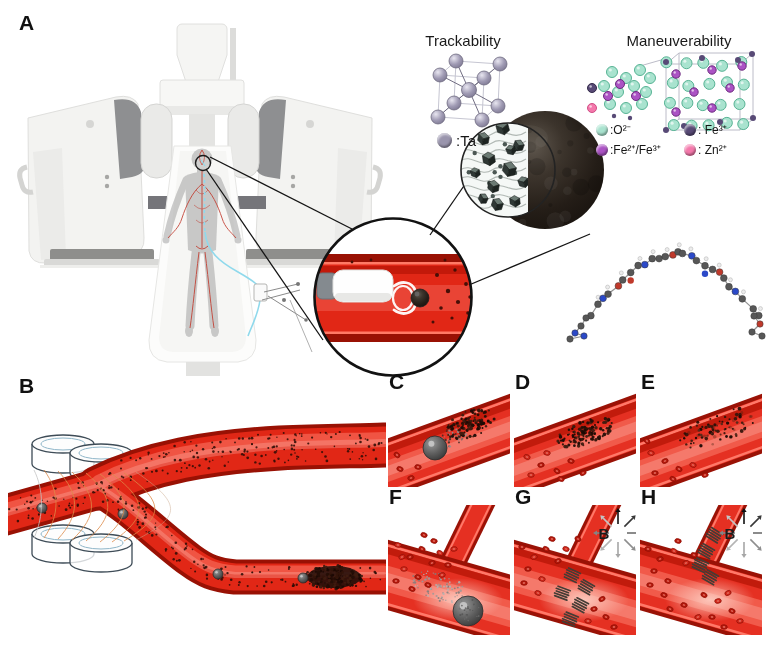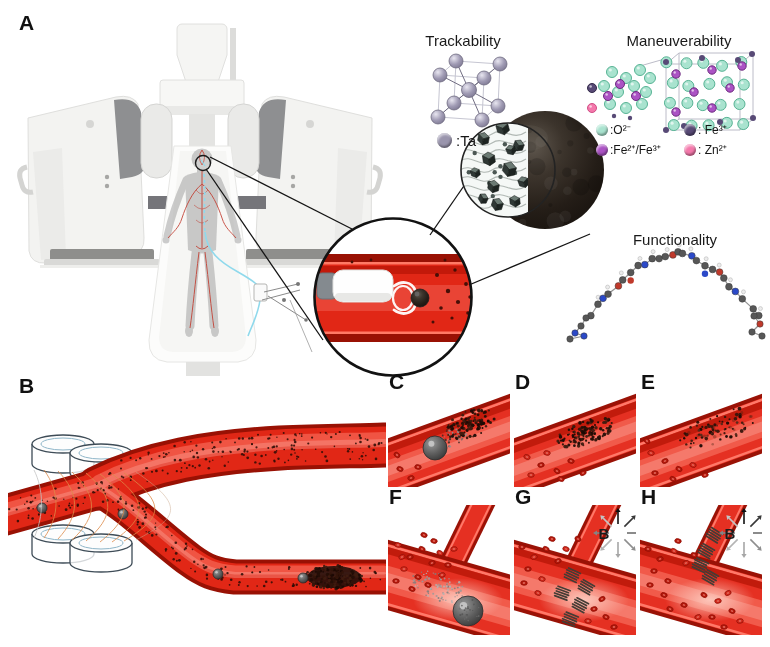--- a/index.html
+++ b/index.html
@@ -2101,21 +2101,20 @@
 <div class="plabel" style="left:19px;top:375px">B</div>
 <div class="plabel" style="left:389px;top:371px">C</div>
 <div class="plabel" style="left:515px;top:371px">D</div>
 <div class="plabel" style="left:641px;top:371px">E</div>
 <div class="plabel" style="left:389px;top:486px">F</div>
 <div class="plabel" style="left:515px;top:486px">G</div>
 <div class="plabel" style="left:641px;top:486px">H</div>
 
 <div class="stitle" style="left:594px;top:33px;width:170px">Maneuverability</div>
 <div class="stitle" style="left:398px;top:33px;width:130px">Trackability</div>
-<div class="stitle" style="left:600px;top:232px;width:150px">Functionality</div>
 
 <div class="legend-row" style="left:437px;top:132px">
   <span class="dot dot-lg" style="background: rgb(154, 149, 173);"></span>
   <span>:Ta</span>
 </div>
 
 <div class="mlegend" style="left:596px;top:121px">
   <span class="mitem">
     <span class="dot dot-sm" style="background: rgb(169, 227, 207);"></span>
     <span>:O²⁻</span>

